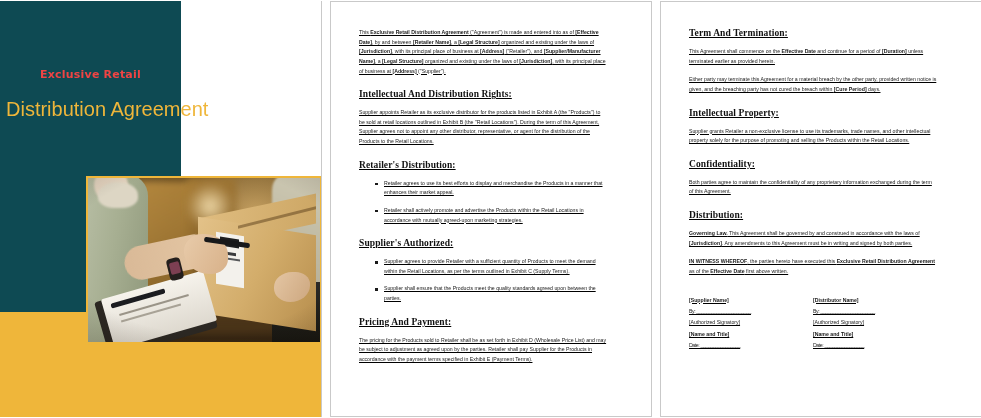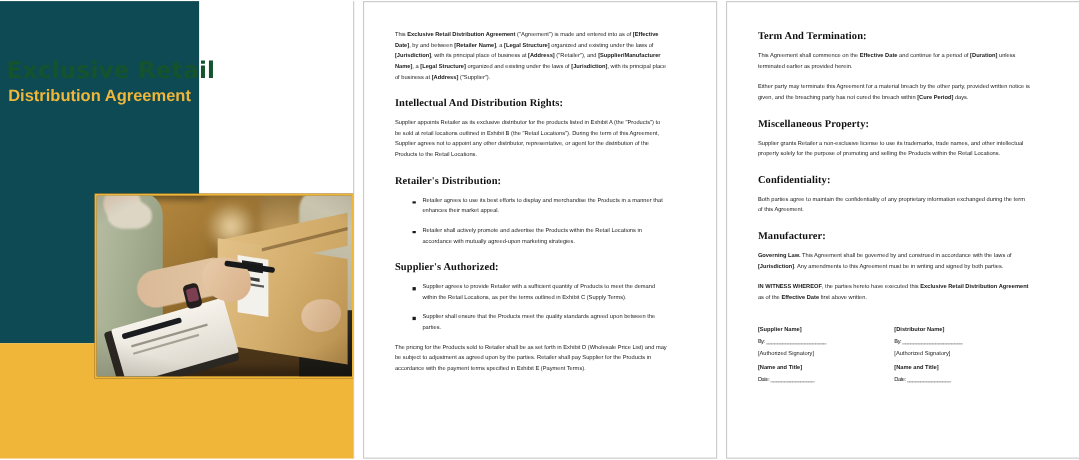--- a/index.html
+++ b/index.html
@@ -71,34 +71,34 @@
   .cover-title-wrap {
     position: absolute;
     left: 0px;
     top: 52px;
     width: 181px;
     text-align: center;
     padding: 0 6px;
     box-sizing: border-box;
   }
   .cover-title {
-    color: #14532d;
+    color: #ef4444;
     font-family: "DejaVu Sans", sans-serif;
     font-weight: bold;
-    font-size: 21px;
+    font-size: 11px;
     letter-spacing: 0.2px;
     line-height: 1.05;
-    margin: 0;
+    margin: 16px;
     white-space: nowrap;
   }
   .cover-subtitle {
     color: #efb63a;
     font-family: "Liberation Sans", sans-serif;
-    font-weight: 700;
-    font-size: 15px;
+    font-weight: 400;
+    font-size: 20px;
     line-height: 1.2;
     margin: 4px 0 0 0;
     white-space: nowrap;
   }
 
   
   .cover-photo {
     position: absolute;
     left: 86px;
     top: 175px;
@@ -277,20 +277,21 @@
   .ph-vignette {
     left: 0; top: 0; right: 0; bottom: 0;
     background: radial-gradient(130% 110% at 50% 45%, rgba(0,0,0,0) 45%, rgba(25,15,5,0.55) 100%);
   }
 
   
   .sheet-inner {
     padding: 26px 44px 0 28px;
     box-sizing: border-box;
     height: 100%;
+    text-decoration: underline;
   }
   .doc-h2 {
     font-family: "Liberation Serif", serif;
     font-weight: bold;
     font-size: 9.5px;
     color: #111111;
     margin: 13px 0 9px 0;
     letter-spacing: 0.1px;
   }
   .doc-p {
@@ -407,40 +408,41 @@
         <li class="doc-li">Retailer agrees to use its best efforts to display and merchandise the Products in a manner that enhances their market appeal.</li>
         <li class="doc-li">Retailer shall actively promote and advertise the Products within the Retail Locations in accordance with mutually agreed-upon marketing strategies.</li>
       </ul>
 
       <h2 class="doc-h2">Supplier's Authorized:</h2>
       <ul class="doc-ul">
         <li class="doc-li">Supplier agrees to provide Retailer with a sufficient quantity of Products to meet the demand within the Retail Locations, as per the terms outlined in Exhibit C (Supply Terms).</li>
         <li class="doc-li">Supplier shall ensure that the Products meet the quality standards agreed upon between the parties.</li>
       </ul>
 
+      <h2 class="doc-h2">Pricing And Payment:</h2>
       <p class="doc-p">The pricing for the Products sold to Retailer shall be as set forth in Exhibit D (Wholesale Price List) and may be subject to adjustment as agreed upon by the parties. Retailer shall pay Supplier for the Products in accordance with the payment terms specified in Exhibit E (Payment Terms).</p>
     </div>
   </div>
 
   <div class="gutter"></div>
 
   <div class="page page-body">
     <div class="sheet-inner">
 
       <h2 class="doc-h2" style="margin-top:0">Term And Termination:</h2>
       <p class="doc-p"><span>This Agreement shall commence on the </span><b>Effective Date</b><span> and continue for a period of </span><b>[Duration]</b><span> unless terminated earlier as provided herein.</span></p>
       <p class="doc-p"><span>Either party may terminate this Agreement for a material breach by the other party, provided written notice is given, and the breaching party has not cured the breach within </span><b>[Cure Period]</b><span> days.</span></p>
 
-      <h2 class="doc-h2">Miscellaneous Property:</h2>
+      <h2 class="doc-h2">Intellectual Property:</h2>
       <p class="doc-p">Supplier grants Retailer a non-exclusive license to use its trademarks, trade names, and other intellectual property solely for the purpose of promoting and selling the Products within the Retail Locations.</p>
 
       <h2 class="doc-h2">Confidentiality:</h2>
       <p class="doc-p">Both parties agree to maintain the confidentiality of any proprietary information exchanged during the term of this Agreement.</p>
 
-      <h2 class="doc-h2">Manufacturer:</h2>
+      <h2 class="doc-h2">Distribution:</h2>
       <p class="doc-p"><b>Governing Law.</b><span> This Agreement shall be governed by and construed in accordance with the laws of </span><b>[Jurisdiction]</b><span>. Any amendments to this Agreement must be in writing and signed by both parties.</span></p>
       <p class="doc-p"><b>IN WITNESS WHEREOF</b><span>, the parties hereto have executed this </span><b>Exclusive Retail Distribution Agreement</b><span> as of the </span><b>Effective Date</b><span> first above written.</span></p>
 
       <div class="sig-grid">
         <div class="sig-col">
           <div class="sig-line strong">[Supplier Name]</div>
           <div class="sig-line rule">By: ______________________</div>
           <div class="sig-line">[Authorized Signatory]</div>
           <div class="sig-line strong">[Name and Title]</div>
           <div class="sig-line rule">Date: ________________</div>

